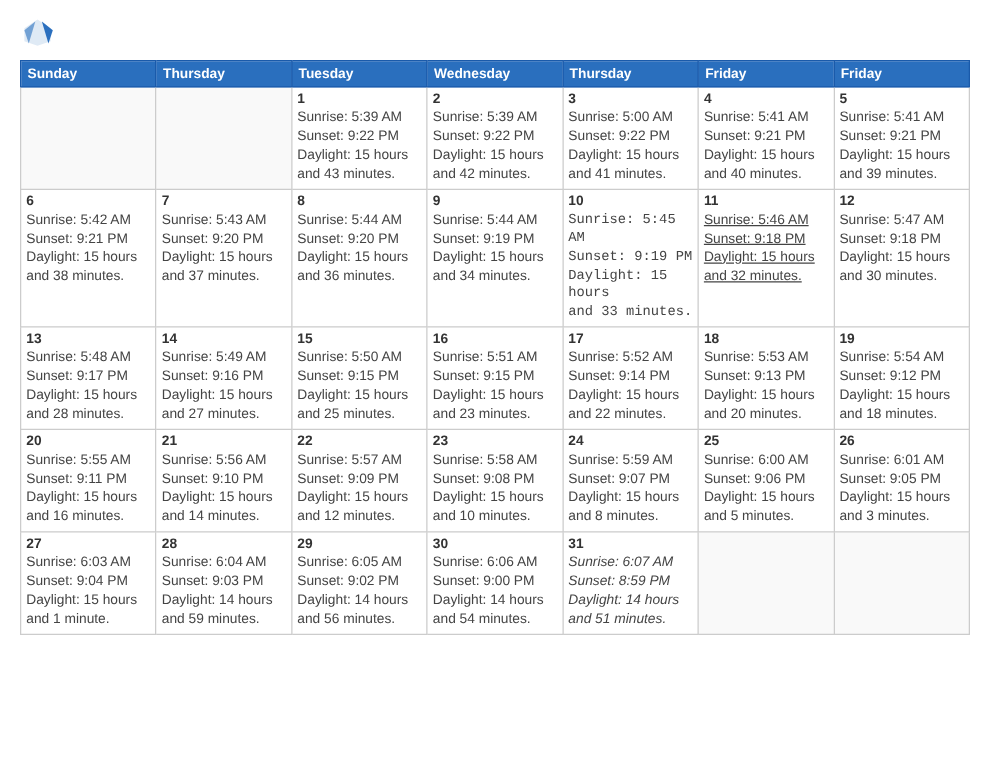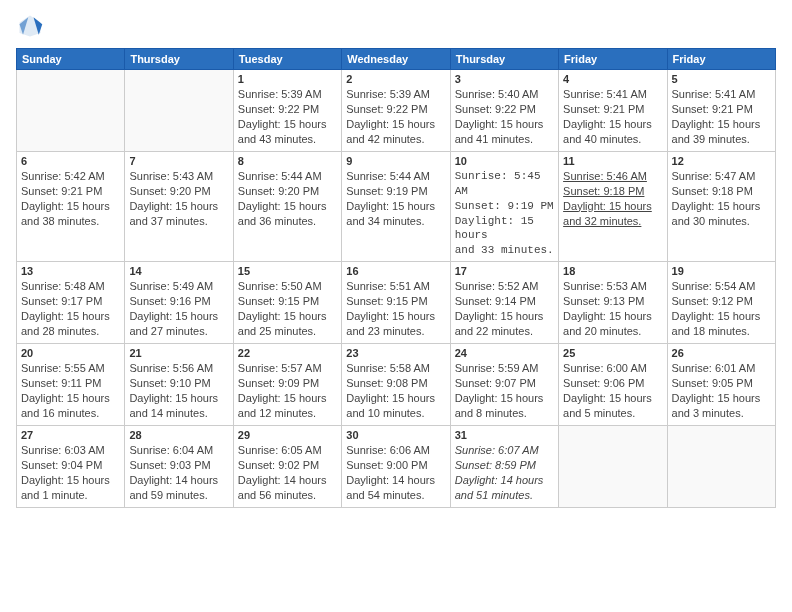--- a/index.html
+++ b/index.html
@@ -143,21 +143,21 @@
           </td>
           <td>
             <span class="day-num">2</span>
             <div class="cell-text" style="white-space: pre-line;">Sunrise: 5:39 AM
 Sunset: 9:22 PM
 Daylight: 15 hours
 and 42 minutes.</div>
           </td>
           <td>
             <span class="day-num">3</span>
-            <div class="cell-text" style="white-space: pre-line;">Sunrise: 5:40 AM
+            <div class="cell-text" style="white-space: pre-line;">Sunrise: 5:00 AM
 Sunset: 9:22 PM
 Daylight: 15 hours
 and 41 minutes.</div>
           </td>
           <td>
             <span class="day-num">4</span>
             <div class="cell-text" style="white-space: pre-line;">Sunrise: 5:41 AM
 Sunset: 9:21 PM
 Daylight: 15 hours
 and 40 minutes.</div>

